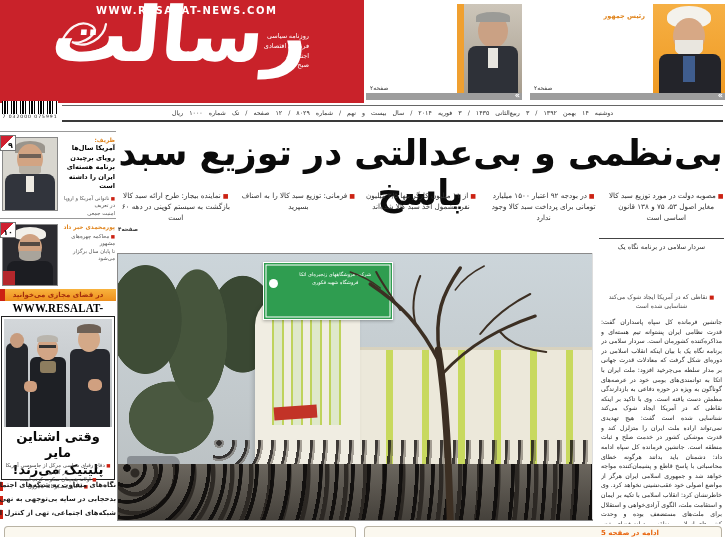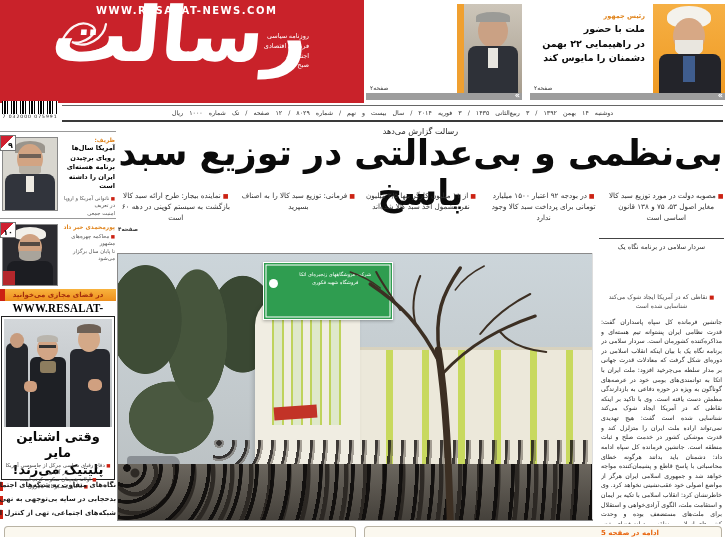--- a/index.html
+++ b/index.html
@@ -167,37 +167,33 @@
   <div class="abs tstory" id="storyB">
     <div class="tphoto" id="photoB">
       <div class="abs" style="left:14px;top:2px;width:44px;height:22px;background:#f4f2ec;border-radius:50% 50% 40% 40%;"></div>
       <div class="head" style="left:20px;top:14px;width:32px;height:36px;background:#d7a885;"></div>
       <div class="abs" style="left:22px;top:36px;width:28px;height:16px;background:#e9e6df;border-radius:0 0 45% 45%;"></div>
       <div class="torso" style="left:6px;top:50px;width:62px;height:39px;background:#23242a;"></div>
       <div class="abs" style="left:30px;top:52px;width:12px;height:26px;background:#3f5d8e;"></div>
     </div>
     <div class="ttext">
       <div class="tkick">رئیس جمهور</div>
-      <div class="ttitle pre">ملت با حضور
-در راهپیمایی ۲۲ بهمن
-دشمنان را مایوس کند</div>
     </div>
     <div class="pgref">صفحه۲</div>
     <div class="graybar">
       <span class="morei">«</span>
     </div>
   </div>
 
   <div class="abs" id="barcode">
     <div class="bars"></div>
     <div class="digits">7 032000 075991</div>
   </div>
   <div class="abs" id="dateline">دوشنبه ۱۴ بهمن ۱۳۹۲ / ۳ ربیع‌الثانی ۱۴۳۵ / ۳ فوریه ۲۰۱۴ / سال بیست و نهم / شماره ۸۰۲۹ / ۱۲ صفحه / تک شماره ۱۰۰۰ ریال</div>
 
-  <div class="abs" id="leadkicker">رسالت گزارش می‌دهد</div>
   <div class="abs" id="leadhead">بی‌نظمی و بی‌عدالتی در توزیع سبد پاسخ</div>
 
   <div class="abs" id="leadbullets">
     <div class="lb"><span class="sq">مصوبه دولت در مورد توزیع سبد کالا مغایر اصول ۵۳، ۷۵ و ۱۳۸ قانون اساسی است</span></div>
     <div class="lb"><span class="sq">در بودجه ۹۲ اعتبار ۱۵۰۰ میلیارد تومانی برای پرداخت سبد کالا وجود ندارد</span></div>
     <div class="lb"><span class="sq">از ۱۱ میلیون کارگر تنها ۳/۵ میلیون نفر مشمول اخذ سبد کالا شده‌اند</span></div>
     <div class="lb"><span class="sq">فرمانی: توزیع سبد کالا را به اصناف بسپرید</span></div>
     <div class="lb"><span class="sq">نماینده بیجار: طرح ارائه سبد کالا بازگشت به سیستم کوپنی در دهه ۶۰ است</span><span class="pg">صفحه۴</span></div>
   </div>
 

